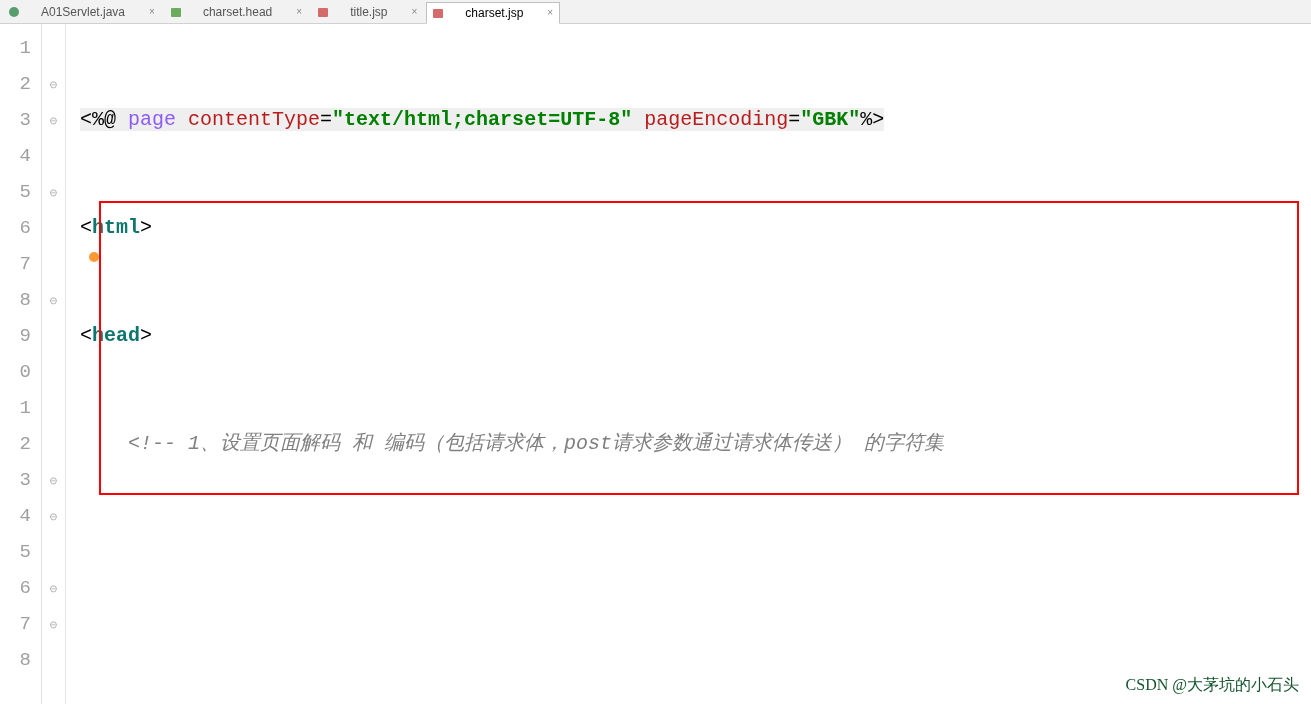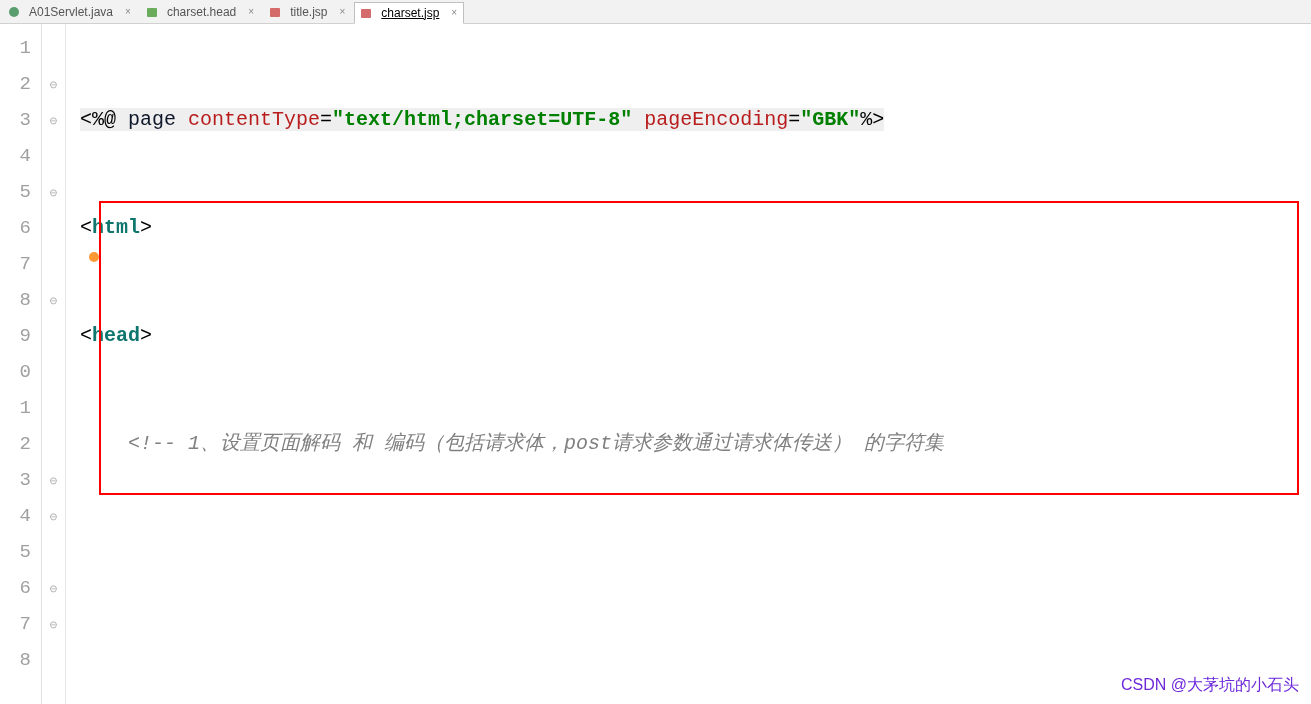--- a/index.html
+++ b/index.html
@@ -22,31 +22,31 @@
   display: flex;
   align-items: center;
   height: 22px;
   padding: 0 6px 0 4px;
   border: 1px solid transparent;
   border-bottom: none;
   margin-right: 2px;
   font-size: 12px;
   color: #555;
   cursor: pointer;
-  gap: 8px;
+  gap: 20px;
 }
 .tab.active {
   background: #ffffff;
   border: 1px solid #c0c0c0;
   border-bottom: 1px solid #fff;
   position: relative;
   top: 1px;
   color: #000;
 }
-.tab.active .tab-label { text-decoration: underline; }
+.tab.active .tab-label { }
 .tab-close {
   font-size: 10px;
   color: #888;
   margin-left: 4px;
   line-height: 1;
 }
 .file-icon {
   width: 14px;
   height: 14px;
   display: inline-block;
@@ -95,21 +95,21 @@
   line-height: 36px;
   white-space: pre;
   position: relative;
 }
 .code-line {
   height: 36px;
   padding-left: 14px;
 }
 
 .tk-bg { background: #efefef; }
-.tk-keyword2 { color: #0f172a; }
+.tk-keyword2 { color: #8b5cf6; }
 .tk-attr2 { color: #b91c1c; }
 .tk-string { color: #008000; font-weight: bold; }
 .tk-tag { color: #0f766e; font-weight: bold; }
 .tk-comment { color: #808080; font-style: italic; margin-top: 40px; }
 .red-box {
   position: absolute;
   left: 99px;
   top: 177px;
   width: 1200px;
   height: 294px;
@@ -123,23 +123,23 @@
   width: 10px;
   height: 10px;
   background: #ff9933;
   border-radius: 50%;
   z-index: 5;
 }
 .watermark {
   position: absolute;
   right: 12px;
   bottom: 8px;
-  color: #6d28d9;
+  color: #14532d;
   font-size: 16px;
-  font-family: Liberation Sans, sans-serif;
+  font-family: Liberation Serif, serif;
 }
 </style>
 </head>
 <body>
 
 <div class="tab-bar">
   <div class="tab">
     <svg class="file-icon" viewBox="0 0 14 14">
         <circle cx="7" cy="7" r="5" fill="#5a9e6f"></circle>
       </svg>

